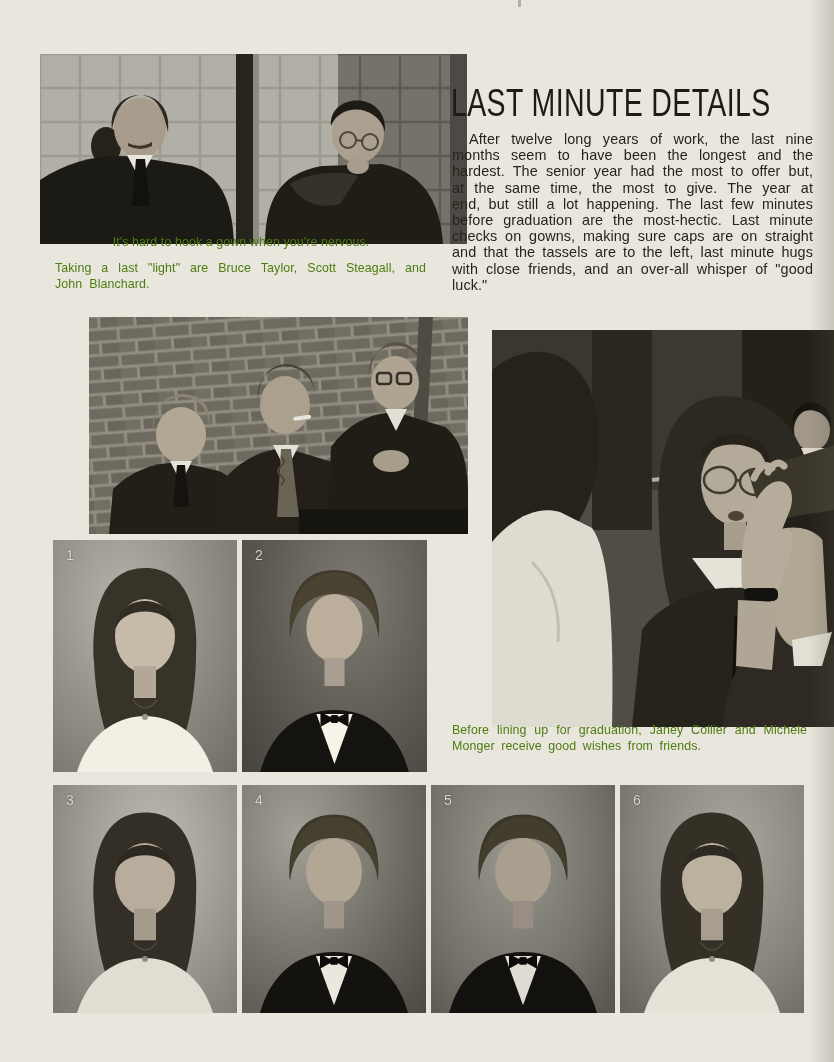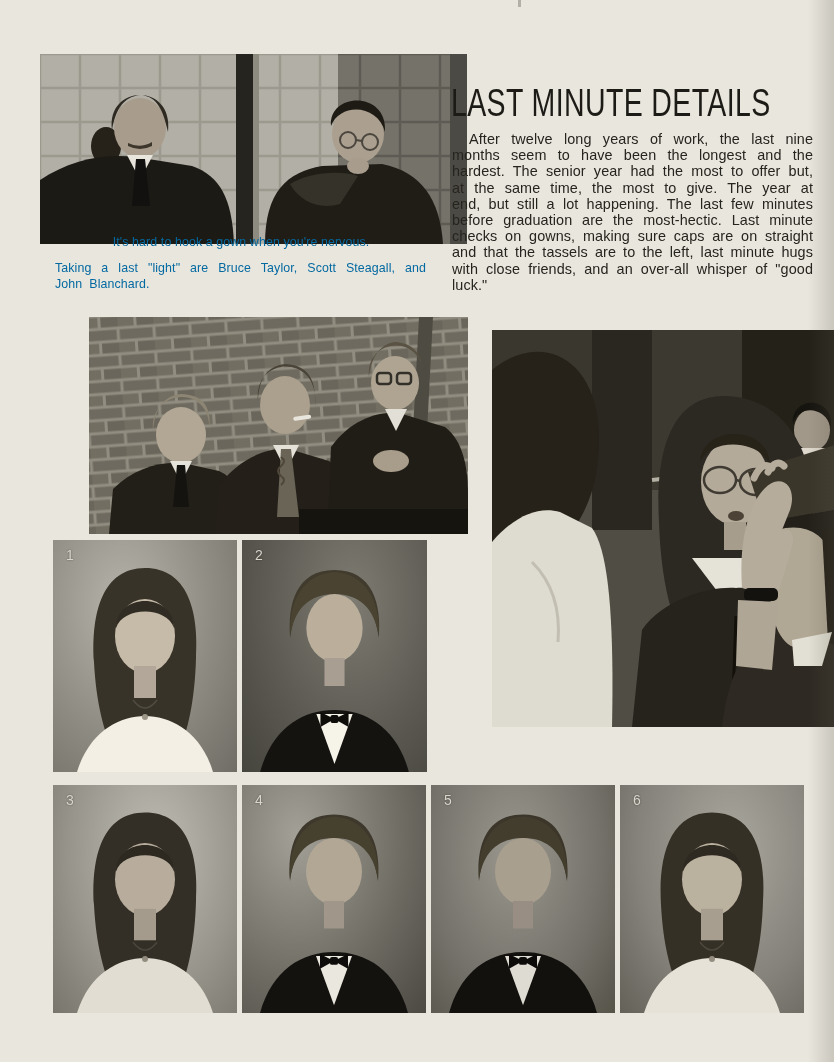--- a/index.html
+++ b/index.html
@@ -25,21 +25,21 @@
     position:absolute; left:451px; top:82px; margin:0;
     font-size:38px; font-weight:400; color:#1c1b16; white-space:nowrap;
     letter-spacing:.5px; transform:scaleX(.75); transform-origin:0 0;
   }
   #body-copy{
     position:absolute; left:452px; top:131px; width:361px; margin:0;
     font-size:14.4px; line-height:16.2px; text-align:justify;
     text-indent:17px; color:#26241e; word-spacing:2.6px; letter-spacing:.1px;
   }
   .caption{
-    font-size:12.4px; line-height:15.5px; color:#0369a1; letter-spacing:.1px;
+    font-size:12.4px; line-height:15.5px; color:#4d7c0f; letter-spacing:.1px;
   }
   #caption-top{
     position:absolute; left:55px; top:235px; width:372px; text-align:center;
   }
   #caption-smoking{
     position:absolute; left:55px; top:261px; width:371px; text-align:justify;
     word-spacing:3.5px;
   }
   #caption-wishes{
     position:absolute; left:452px; top:723px; width:355px; text-align:justify;
@@ -223,20 +223,21 @@
         <path d="M330,200 L352,210 L352,320 L336,312 Z" fill="#231f18"></path>
         <polygon points="300,310 340,302 330,336 302,336" fill="#e2dfd4"></polygon>
         <path d="M250,258 C246,200 262,160 282,152 C296,148 304,162 298,180 L290,200 C296,198 304,202 300,216 C296,232 290,252 284,268 Z" fill="#b6ac9c"></path>
         <path d="M262,148 q8,-18 18,-10 M276,142 q8,-14 16,-6" stroke="#b6ac9c" stroke-width="7" fill="none" stroke-linecap="round"></path>
         <rect x="252" y="258" width="34" height="13" rx="5" fill="#14120e"></rect>
         <path d="M246,270 L286,272 L280,340 L244,336 Z" fill="#b0a696"></path>
       </g>
     </svg>
   </figure>
 
+  <div id="caption-wishes" class="caption">Before lining up for graduation, Janey Collier and Michele Monger receive good wishes from friends.</div>
 
   <figure class="portrait bg-light" style="left:53px;top:540px;width:184px;height:232px;">
     <span class="pnum">1</span>
     <svg viewBox="0 0 184 232" preserveAspectRatio="none" style="filter:brightness(1.1)">
         <use href="#sil-female"></use>
       </svg>
   </figure>
 
   <figure class="portrait bg-dark" style="left:242px;top:540px;width:185px;height:232px;">
     <span class="pnum">2</span>

